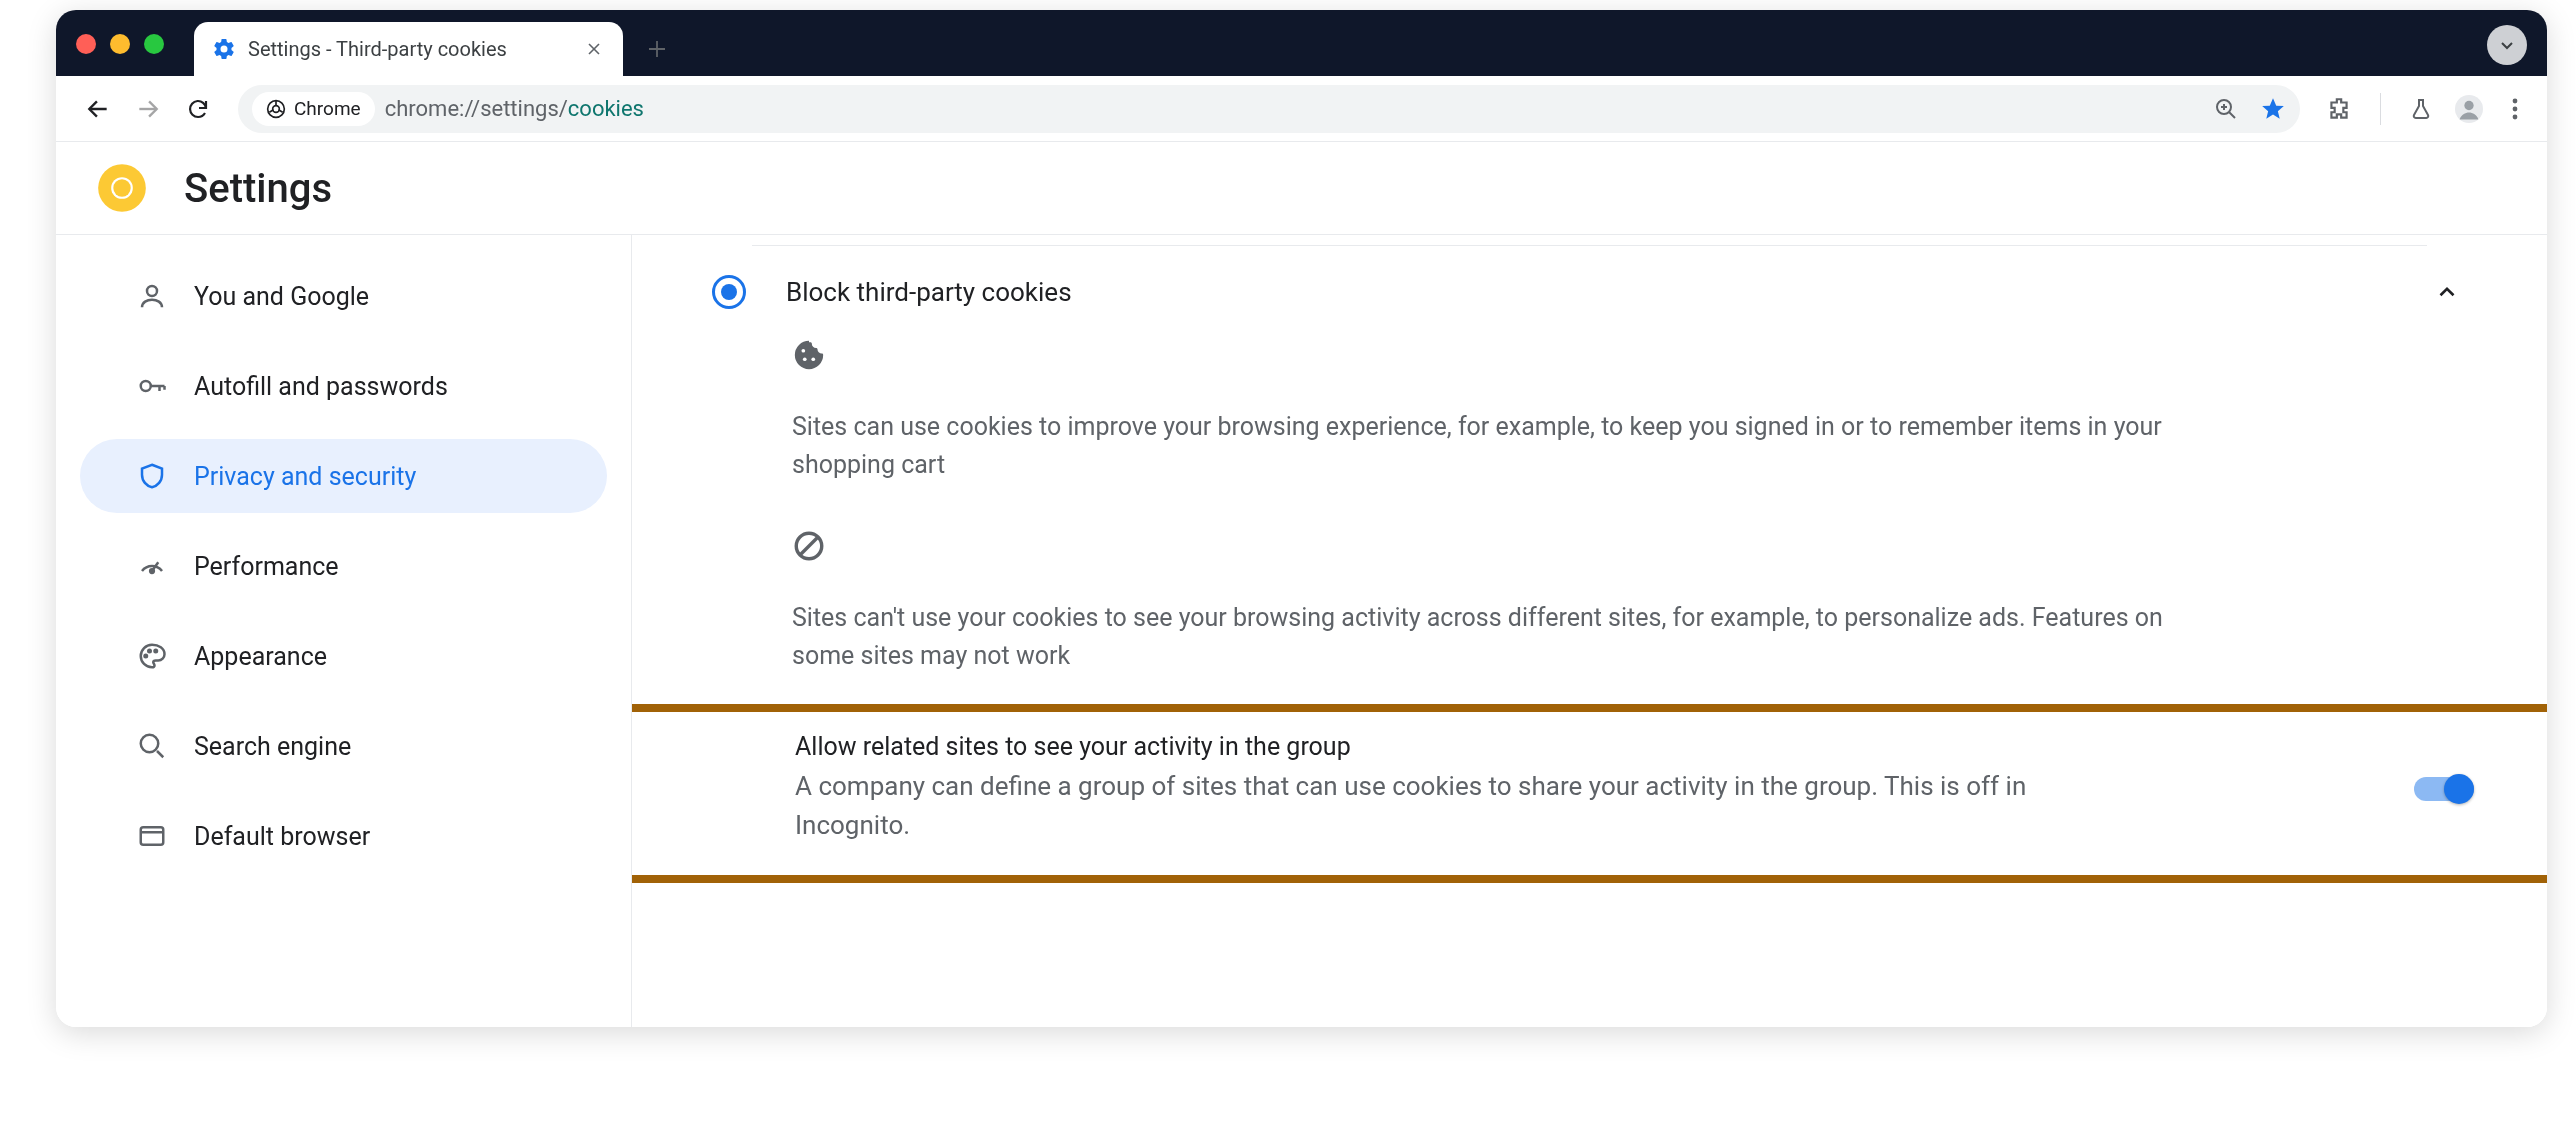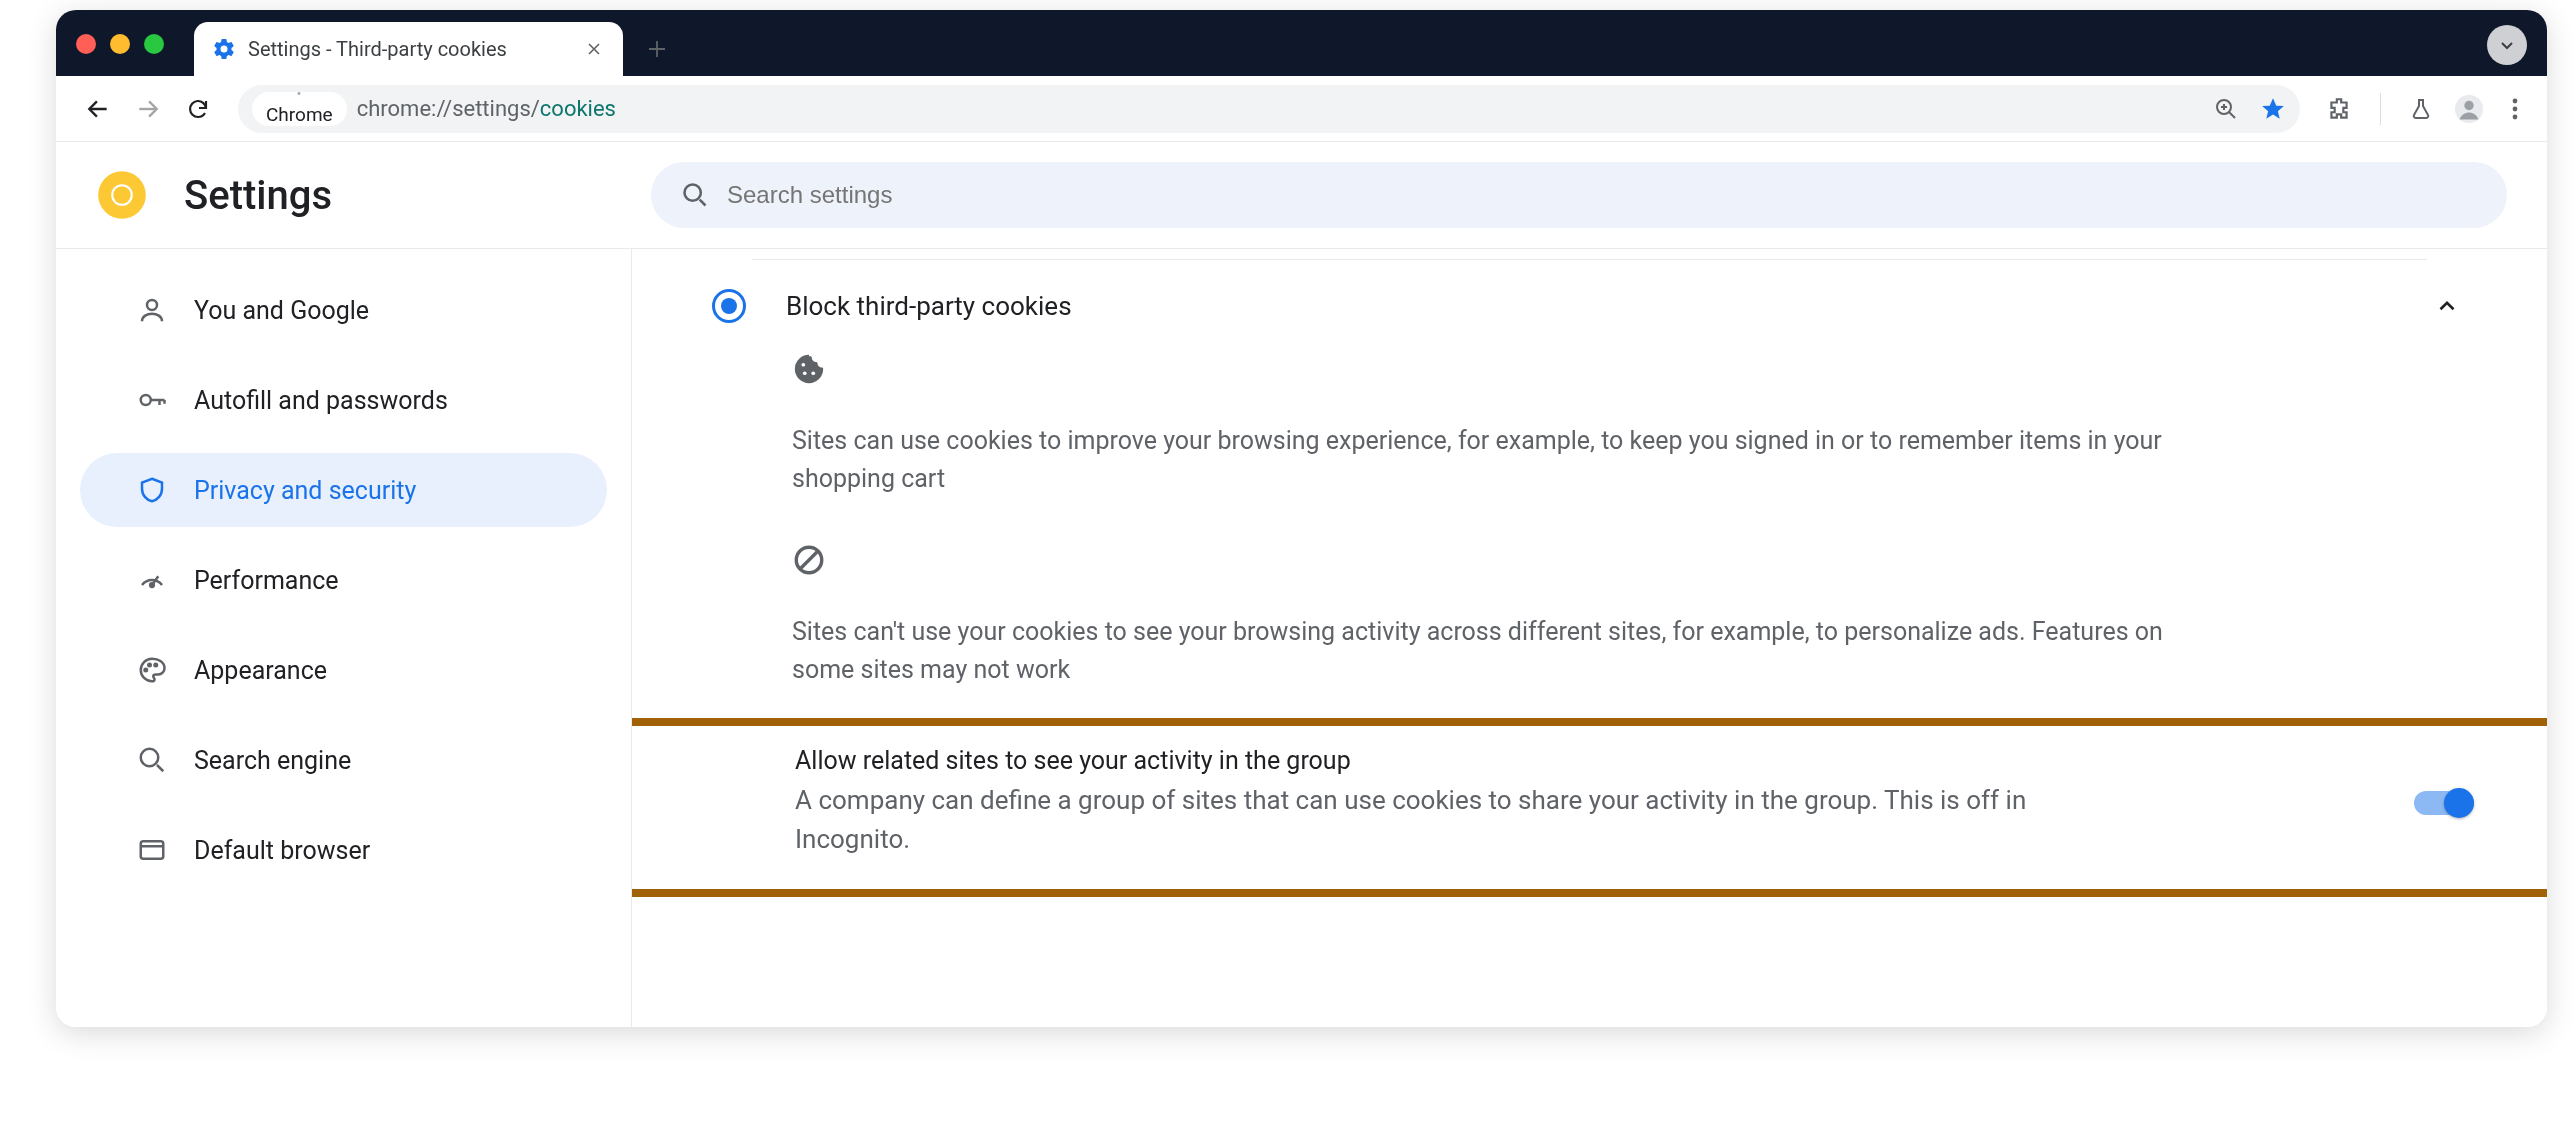--- a/index.html
+++ b/index.html
@@ -96,21 +96,21 @@
     border-radius: 30px;
     display: flex;
     align-items: center;
     padding: 0 14px;
     gap: 10px;
     margin: 0 10px;
   }
   .chip-chrome {
     background:#fff; border-radius:20px; height:34px;
     display:flex; align-items:center; gap:8px; padding:0 14px;
-    font-size:19px; color:#202124;flex-direction:column;
+    font-size:19px; color:#202124;
   }
   .url-text { font-size: 22px; color:#5f6368; white-space:nowrap; }
   .url-text .path { color:#0f766e;text-align:right; }
   .omnibox-right { margin-left:auto; display:flex; gap:22px; align-items:center; }
   .toolbar-right { display:flex; gap:22px; align-items:center; margin-left:6px;}
   .toolbar-divider { width:1px; height:32px; background:#dadce0; margin:0 6px;}
   
   .page {
     display:flex; flex-direction:column;
     height: calc(100% - 132px);
@@ -330,29 +330,20 @@
   <div class="page">
     <div class="page-header">
       <span class="settings-logo">
         <svg width="52" height="52" viewBox="0 0 48 48">
             <circle cx="24" cy="24" r="22" fill="#fcc934"></circle>
             <circle cx="24" cy="24" r="10" fill="#fff"></circle>
             <circle cx="24" cy="24" r="8" fill="#fcc934"></circle>
           </svg>
       </span>
       <div class="settings-title">Settings</div>
-      <div class="settings-search">
-        <span>
-          <svg width="28" height="28" viewBox="0 0 24 24" fill="none" stroke="#5f6368" stroke-width="2.2">
-              <circle cx="10" cy="10" r="7"></circle>
-              <line x1="16" y1="16" x2="21" y2="21"></line>
-            </svg>
-        </span>
-        <input placeholder="Search settings" style="">
-      </div>
     </div>
 
     <div class="page-body">
 
       <div class="sidebar">
         <div class="sidebar-item">
           <span class="sidebar-icon">
             <svg width="30" height="30" viewBox="0 0 24 24" fill="none" stroke="#5f6368" stroke-width="2">
                 <circle cx="12" cy="8" r="4"></circle>
                 <path d="M4 21c0-4 4-6 8-6s8 2 8 6"></path>

